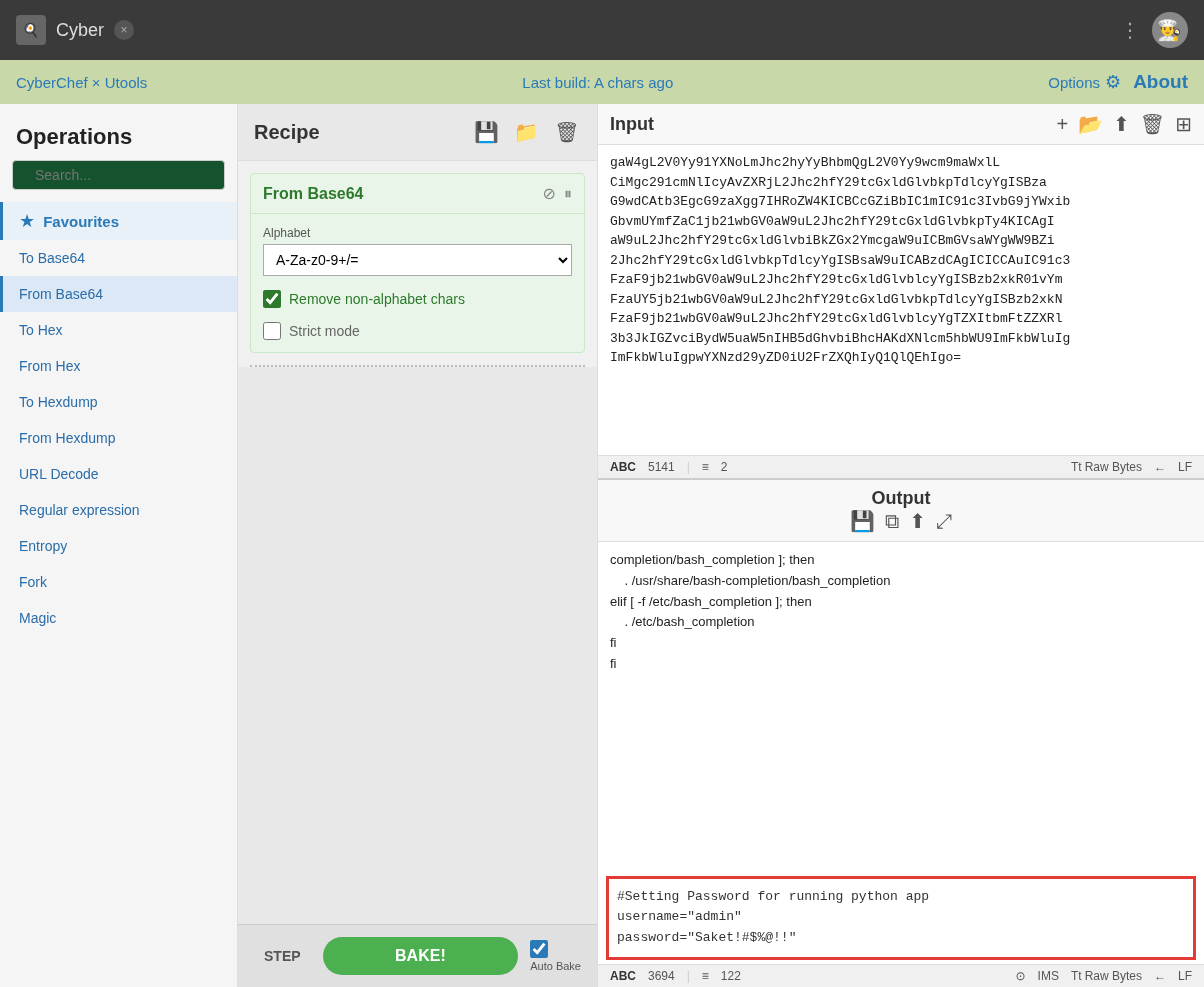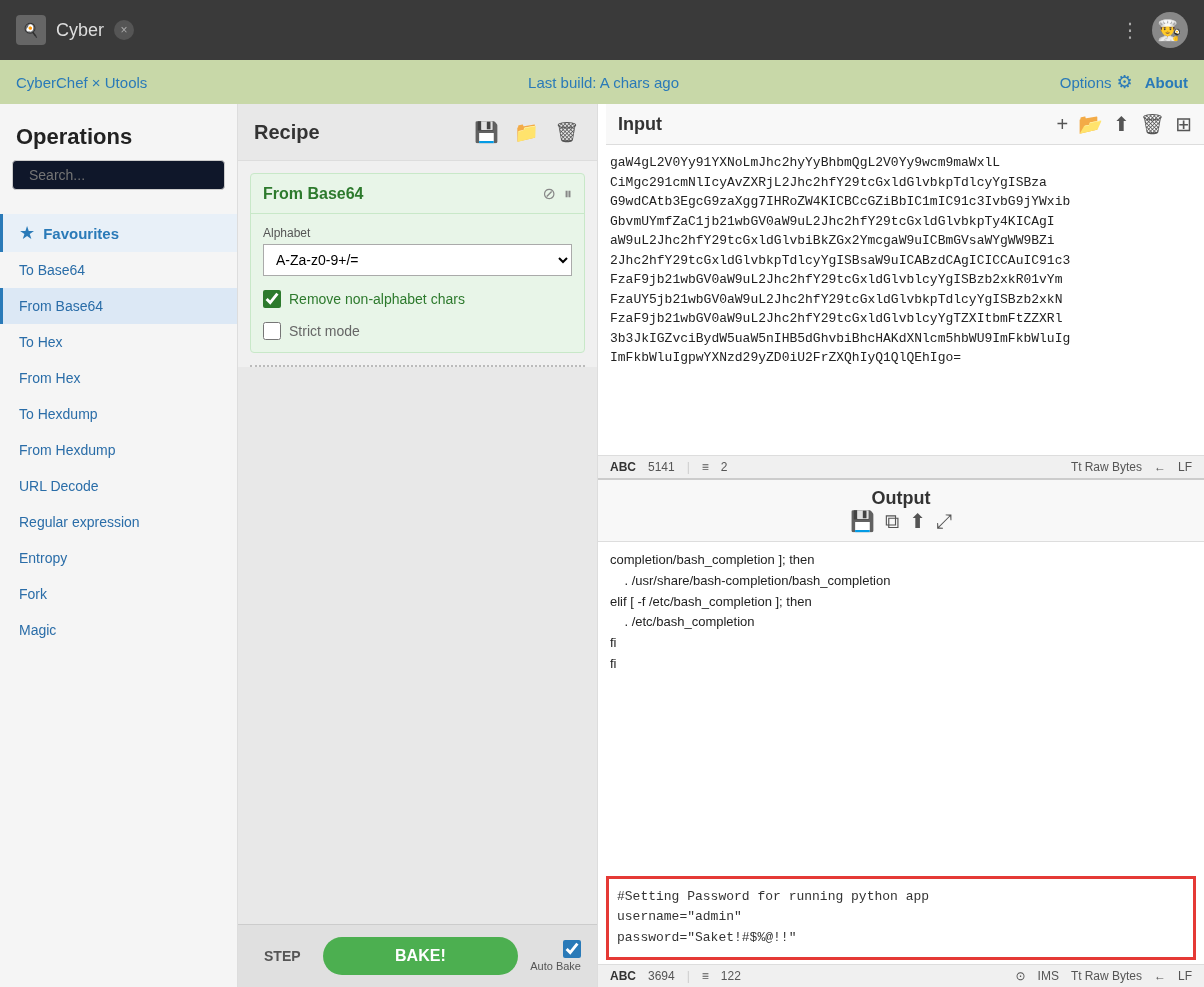--- a/index.html
+++ b/index.html
@@ -79,21 +79,21 @@
       gap: 12px;
     }
     .menubar-options {
       color: #2a7ab8;
       font-size: 15px;
       cursor: pointer;
       display: flex; align-items: center; gap: 5px;
     }
     .menubar-about {
       color: #2a7ab8;
-      font-size: 15px;
+      font-size: 19px;
       cursor: pointer;
       font-weight: 600;
     }
     .gear-icon {
       font-size: 18px;
     }
 
     
     .main-layout {
       display: flex;
@@ -109,27 +109,27 @@
       flex-direction: column;
       overflow: hidden;
     }
     .sidebar-header {
       padding: 20px 16px 10px;
       font-size: 22px;
       font-weight: 700;
       color: #222;
     }
     .sidebar-search {
-      margin: 0 12px 24px;
-      padding: 6px 16px;
+      margin: 0 12px 12px;
+      padding: 6px 22px;
       border: 1px solid #ccc;
       border-radius: 4px;
       font-size: 14px;
       color: #999;
-      background: #0f172a;
+      background: #14532d;
       width: calc(100% - 24px);
     }
     .sidebar-section {
       display: flex;
       align-items: center;
       padding: 8px 16px;
       cursor: pointer;
       gap: 8px;
     }
     .sidebar-section.active {
@@ -288,21 +288,21 @@
       border-radius: 24px;
       padding: 10px 28px;
       font-size: 16px;
       font-weight: 700;
       cursor: pointer;
       flex: 1;
     }
     .auto-bake-wrap {
       display: flex;
       flex-direction: column;
-      align-items: flex-end;
+      align-items: flex-start;
       gap: 2px;
     }
     .auto-bake-cb {
       width: 18px; height: 18px;
       accent-color: #2a7ab8;
       cursor: pointer;
     }
     .auto-bake-label {
       font-size: 11px;
       color: #555;
@@ -322,21 +322,20 @@
       display: flex;
       flex-direction: column;
       border-bottom: 2px solid #ccc;
     }
     .panel-header {
       display: flex;
       align-items: center;
       padding: 8px 12px;
       border-bottom: 1px solid #ddd;
       background: #f8f8f8;
-      margin-left: 8px;
     }
     .panel-title {
       font-size: 18px;
       font-weight: 700;
       color: #333;
       flex: 1;
     }
     .panel-actions {
       display: flex;
       gap: 10px;

